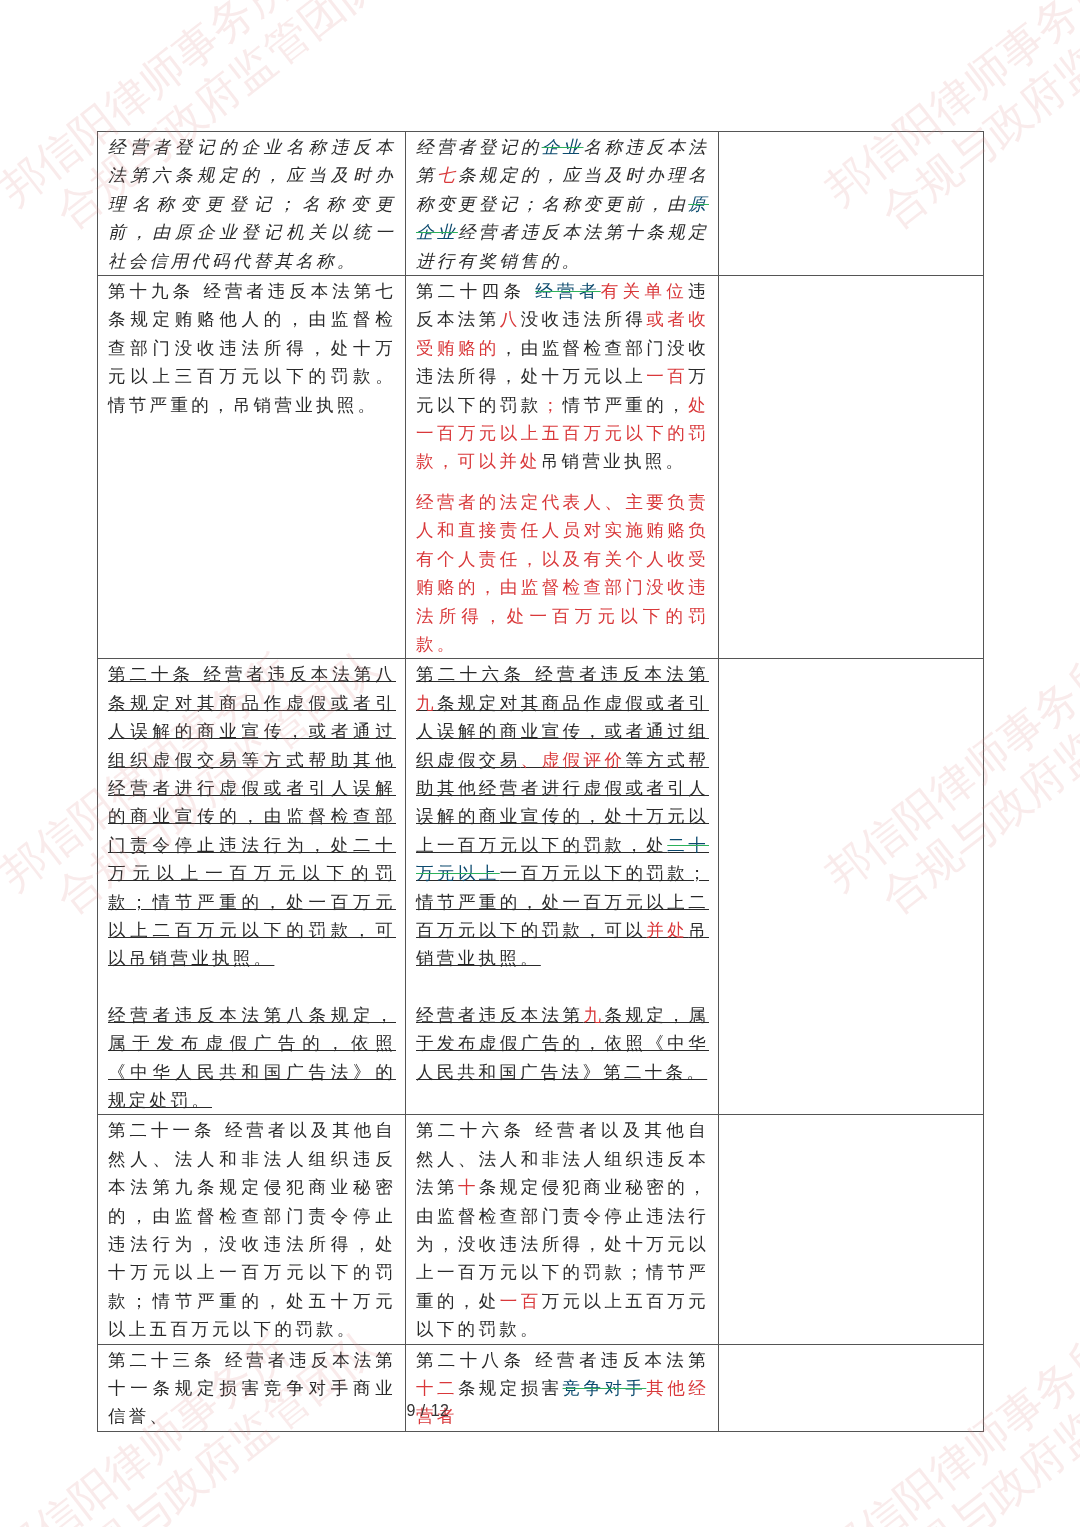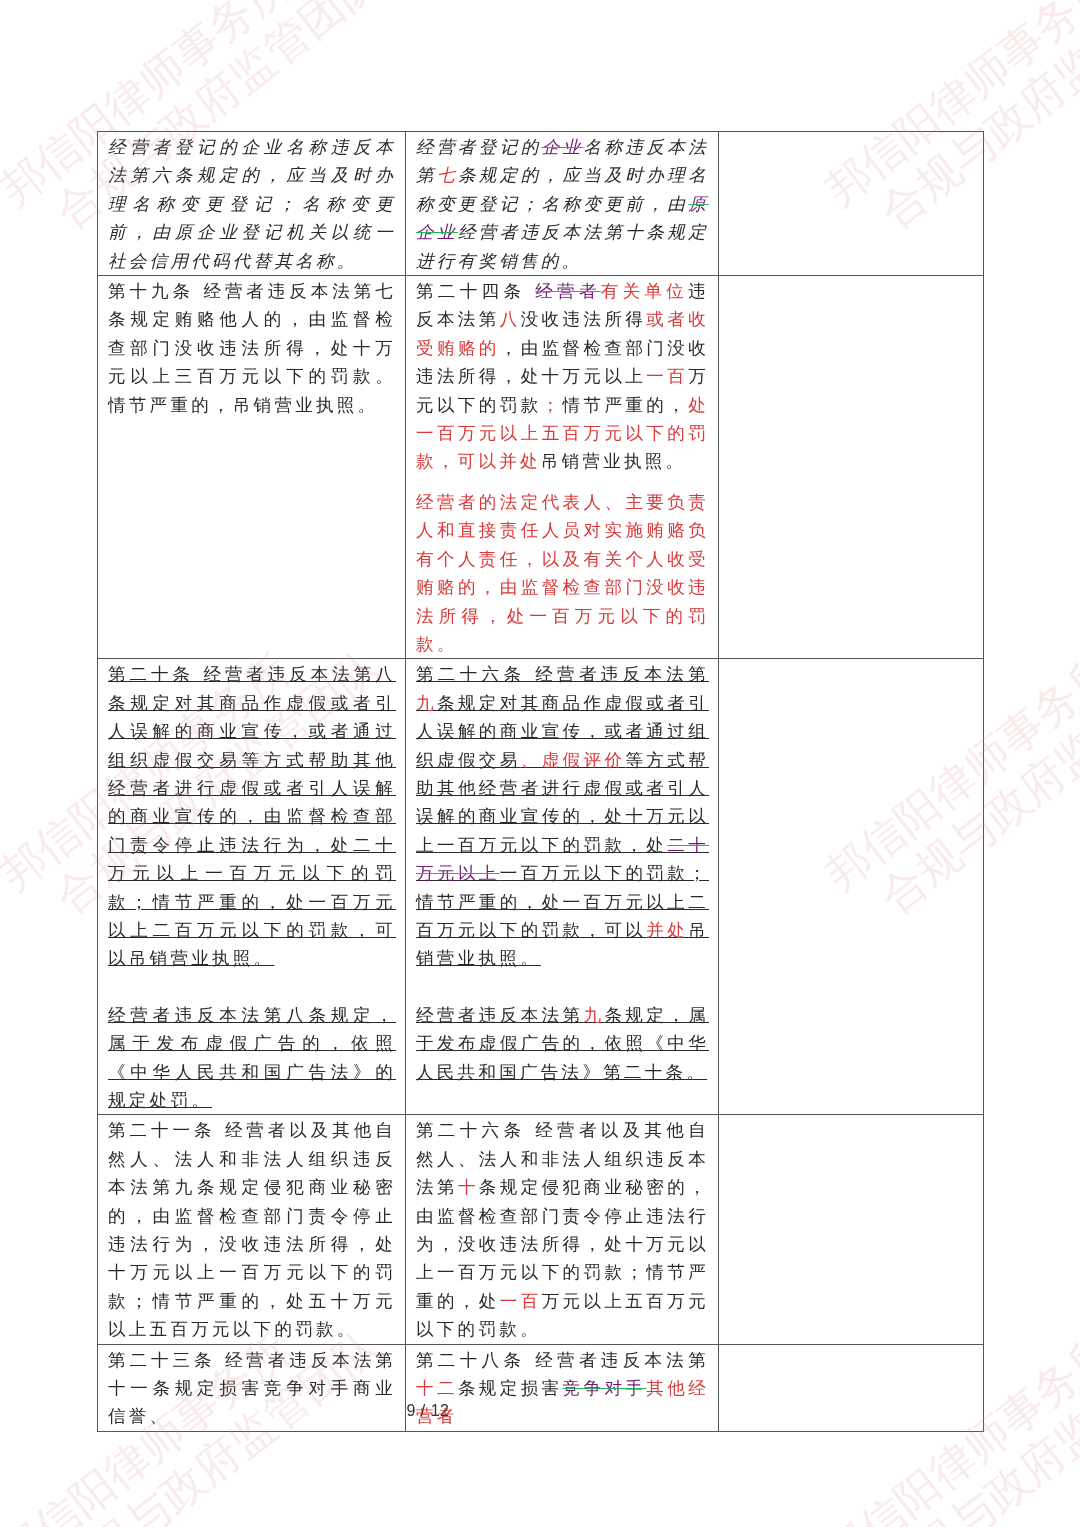--- a/index.html
+++ b/index.html
@@ -47,21 +47,21 @@
       text-align: justify;
       word-break: break-all;
     }
     table.compare td.c1 { width: 288px; }
     table.compare td.c2 { width: 293px; }
     table.compare td.c3 { width: 245px; }
     .p { margin: 0; }
     .gap { height: 28px; }
     .gap-small { height: 12px; }
     .ins { color: #d9383a; }
-    .del { color: #701a75; text-decoration: line-through; text-decoration-color: #2bb15a; }
+    .del { color: #0c4a6e; text-decoration: line-through; text-decoration-color: #2bb15a; }
     .page-num {
       position: absolute;
       top: 1402px;
       left: 0;
       width: 856px;
       text-align: center;
       font-family: "Liberation Sans", sans-serif;
       font-size: 16px;
       color: #333;
       letter-spacing: 0.5px;

